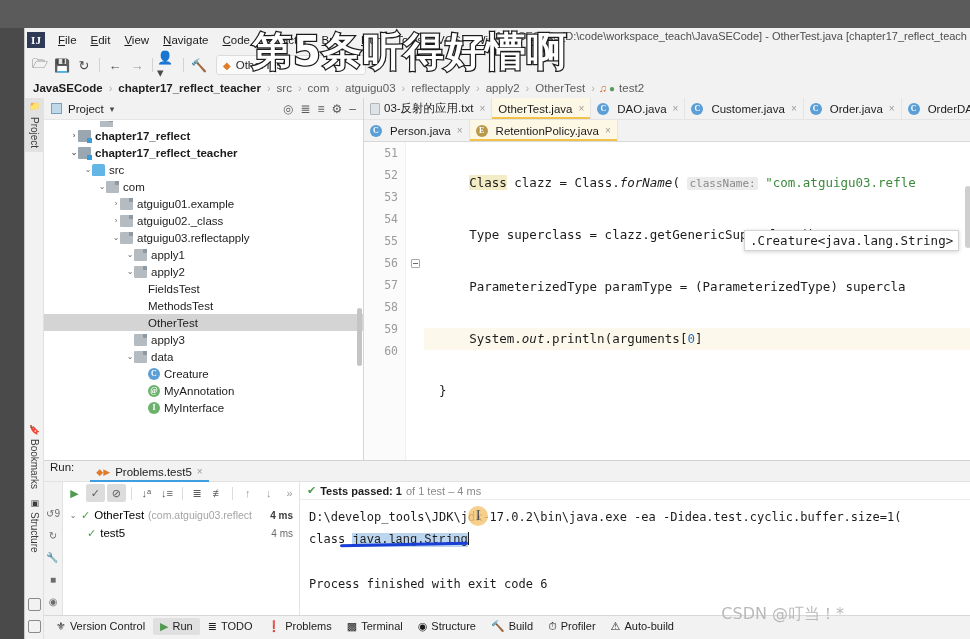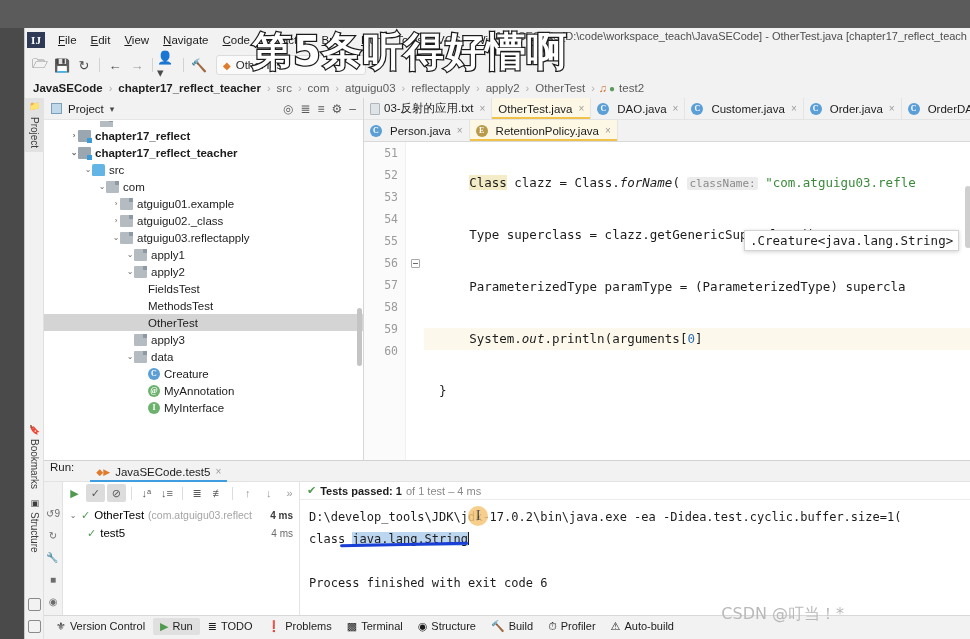--- a/index.html
+++ b/index.html
@@ -251,21 +251,21 @@
     height:18px; display:flex; align-items:center; gap:4px; padding-left:7px;
     font-size:11px; border-bottom:1px solid #ececec; background:#fff;
   }
   .run-status .b { font-weight:bold; color:#1c1c1c; }
   .run-status .g { color:#8a8a8a; }
   .console {
     position:absolute; left:0; top:18px; right:0; bottom:0;
     font-family:"DejaVu Sans Mono", monospace; font-size:12px; color:#1c1c1c;
     padding:6px 0 0 9px; white-space:pre; overflow:hidden; line-height:22px;
   }
-  .csel { background:#bcd6f0; }
+  .csel { background:#bcd6f0;font-family:Liberation Mono, monospace; }
   .caret { display:inline-block; width:1.5px; height:13px; background:#1c1c1c; vertical-align:-2px; }
   .mouse-cursor {
     position:absolute; left:168px; top:24px; width:20px; height:20px;
     background:#f6c77a; border-radius:50%; opacity:.85;
   }
   .mouse-cursor:before {
     content:"I"; position:absolute; left:8px; top:2px;
     font-family:"Liberation Serif", serif; font-size:14px; color:#3a3a3a;
   }
   .blue-underline {
@@ -608,21 +608,21 @@
         <div class="tooltip">.Creature&lt;java.lang.String&gt;</div>
         <div class="ed-scroll"></div>
       </div>
     </div>
 
     <div class="run">
       <div class="run-tabs">
         <span>Run:</span>
         <span class="run-tab active">
           <span style="color:#e07b2a;font-size:9px;">◆▶</span>
-          <span>JavaSECode.test5</span>
+          <span>Problems.test5</span>
           <span style="color:#9a9a9a;font-size:10px;">×</span>
         </span>
       </div>
 
       <div class="run-body">
         <div class="run-gutter">
           <span>↺9</span>
           <span>↻</span>
           <span>🔧</span>
           <span>■</span>

